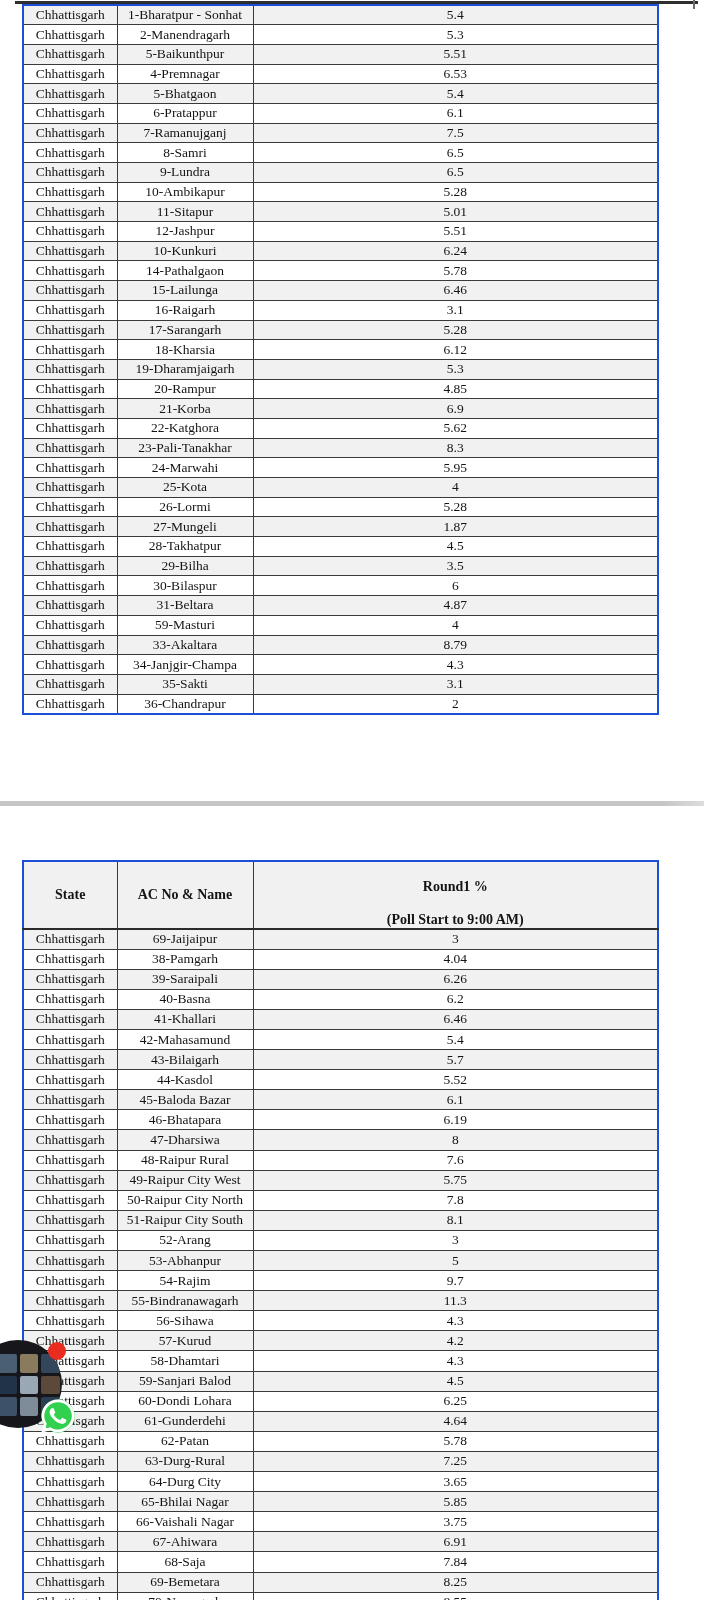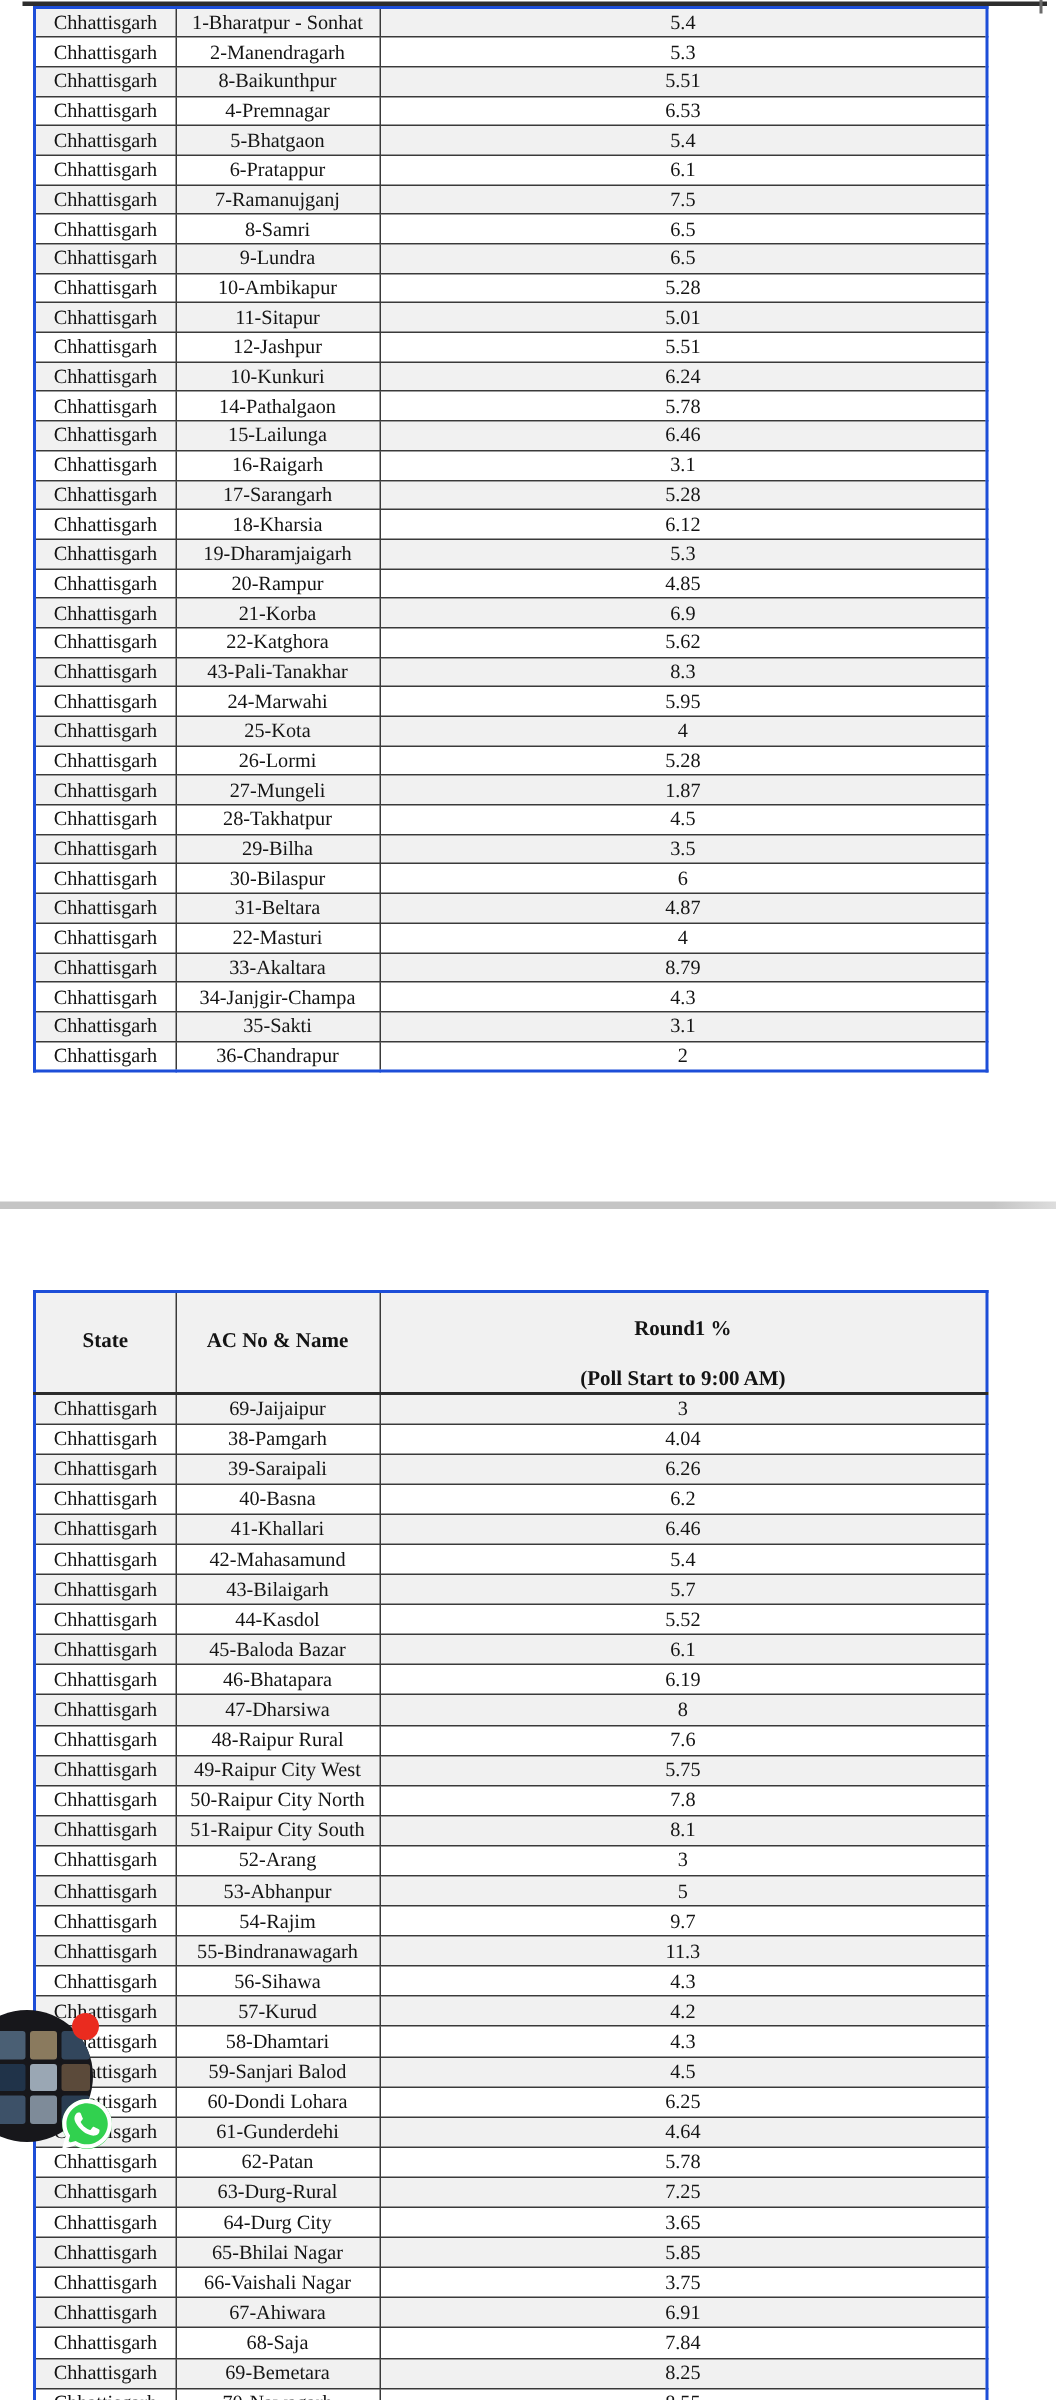--- a/index.html
+++ b/index.html
@@ -97,21 +97,21 @@
       </tr>
 
       <tr>
         <td>Chhattisgarh</td>
         <td>2-Manendragarh</td>
         <td>5.3</td>
       </tr>
 
       <tr>
         <td>Chhattisgarh</td>
-        <td>8-Baikunthpur</td>
+        <td>5-Baikunthpur</td>
         <td>5.51</td>
       </tr>
 
       <tr>
         <td>Chhattisgarh</td>
         <td>4-Premnagar</td>
         <td>6.53</td>
       </tr>
 
       <tr>
@@ -217,21 +217,21 @@
       </tr>
 
       <tr>
         <td>Chhattisgarh</td>
         <td>22-Katghora</td>
         <td>5.62</td>
       </tr>
 
       <tr>
         <td>Chhattisgarh</td>
-        <td>43-Pali-Tanakhar</td>
+        <td>23-Pali-Tanakhar</td>
         <td>8.3</td>
       </tr>
 
       <tr>
         <td>Chhattisgarh</td>
         <td>24-Marwahi</td>
         <td>5.95</td>
       </tr>
 
       <tr>
@@ -271,21 +271,21 @@
       </tr>
 
       <tr>
         <td>Chhattisgarh</td>
         <td>31-Beltara</td>
         <td>4.87</td>
       </tr>
 
       <tr>
         <td>Chhattisgarh</td>
-        <td>22-Masturi</td>
+        <td>59-Masturi</td>
         <td>4</td>
       </tr>
 
       <tr>
         <td>Chhattisgarh</td>
         <td>33-Akaltara</td>
         <td>8.79</td>
       </tr>
 
       <tr>

